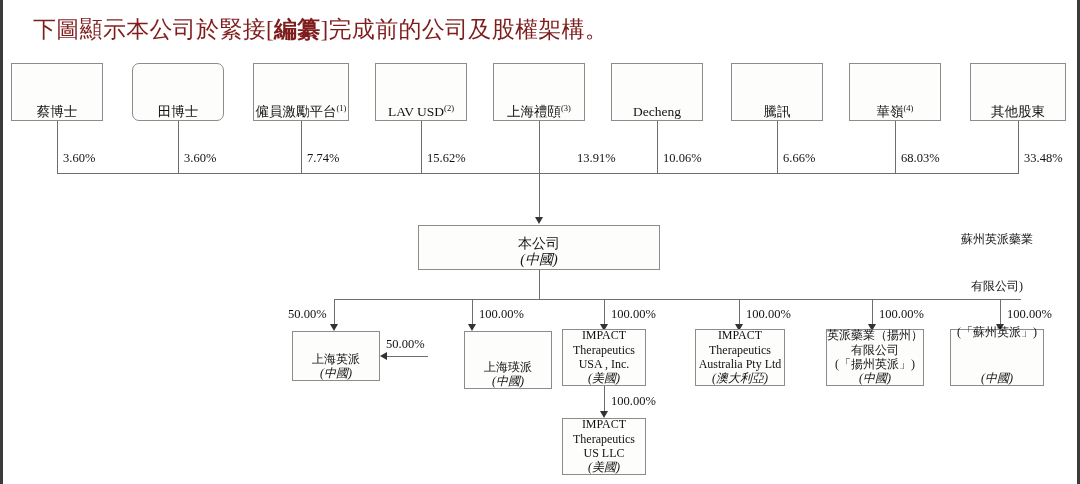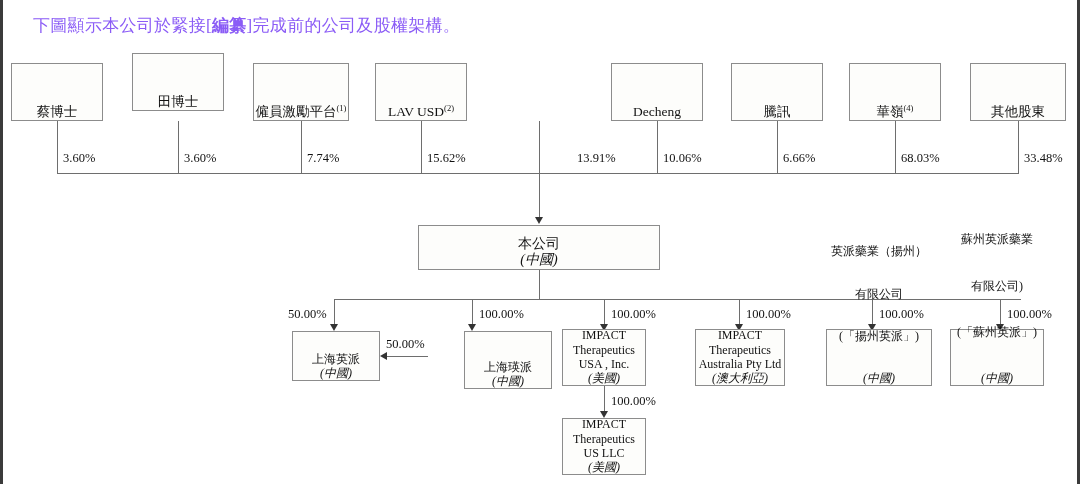--- a/index.html
+++ b/index.html
@@ -32,24 +32,24 @@
     left: 1077px;
     top: 0px;
     width: 3px;
     height: 484px;
     background: #3b3b3b;
   }
   .heading {
     position: absolute;
     left: 33px;
     top: 14px;
-    font-size: 17px;
+    font-size: 23px;
     letter-spacing: 0.3px;
     white-space: nowrap;
-    color: #8b5cf6;
+    color: #7f1d1d;
   }
   .heading b {
     font-weight: 700;
   }
 
   
   .box {
     position: absolute;
     box-sizing: border-box;
     border: 1px solid #8c8c8c;
@@ -134,28 +134,31 @@
   <div class="left-rule"></div>
   <div class="right-rule"></div>
 
   <div class="heading">
     <span>下圖顯示本公司於緊接[</span><b>編纂</b><span>]完成前的公司及股權架構。</span>
   </div>
 
   <div class="box top-box" style="left:11px;  top:63px;">
     <span class="ln"><span>蔡博士</span><sup></sup></span>
   </div>
-  <div class="box top-box" style="left:132px; top:53px;">
+  <div class="box top-box" style="left:132px; top:63px;border-radius:7px;">
     <span class="ln"><span>田博士</span><sup></sup></span>
   </div>
   <div class="box top-box wide" style="left:253px; top:63px;">
     <span class="ln"><span>僱員激勵平台</span><sup>(1)</sup></span>
   </div>
   <div class="box top-box" style="left:375px; top:63px;">
     <span class="ln"><span>LAV USD</span><sup>(2)</sup></span>
+  </div>
+  <div class="box top-box" style="left:493px; top:63px;">
+    <span class="ln"><span>上海禮頤</span><sup>(3)</sup></span>
   </div>
   <div class="box top-box" style="left:611px; top:63px;">
     <span class="ln"><span>Decheng</span><sup></sup></span>
   </div>
   <div class="box top-box" style="left:731px; top:63px;">
     <span class="ln"><span>騰訊</span><sup></sup></span>
   </div>
   <div class="box top-box" style="left:849px; top:63px;">
     <span class="ln"><span>華嶺</span><sup>(4)</sup></span>
   </div>
@@ -238,21 +241,21 @@
     <span class="ln ital">(美國)</span>
   </div>
 
   <div class="box sub-box" style="left:695px; top:329px; width:90px;  height:57px;">
     <span class="ln">IMPACT</span>
     <span class="ln">Therapeutics</span>
     <span class="ln">Australia Pty Ltd</span>
     <span class="ln ital">(澳大利亞)</span>
   </div>
 
-  <div class="box sub-box" style="left:826px; top:329px; width:106px;  height:57px;gap:28px;">
+  <div class="box sub-box" style="left:826px; top:329px; width:98px;  height:57px;">
     <span class="ln">英派藥業（揚州）</span>
     <span class="ln">有限公司</span>
     <span class="ln">(「揚州英派」)</span>
     <span class="ln ital">(中國)</span>
   </div>
 
   <div class="box sub-box" style="left:950px; top:329px; width:94px;  height:57px;gap:32px;">
     <span class="ln">蘇州英派藥業</span>
     <span class="ln">有限公司)</span>
     <span class="ln">(「蘇州英派」)</span>

